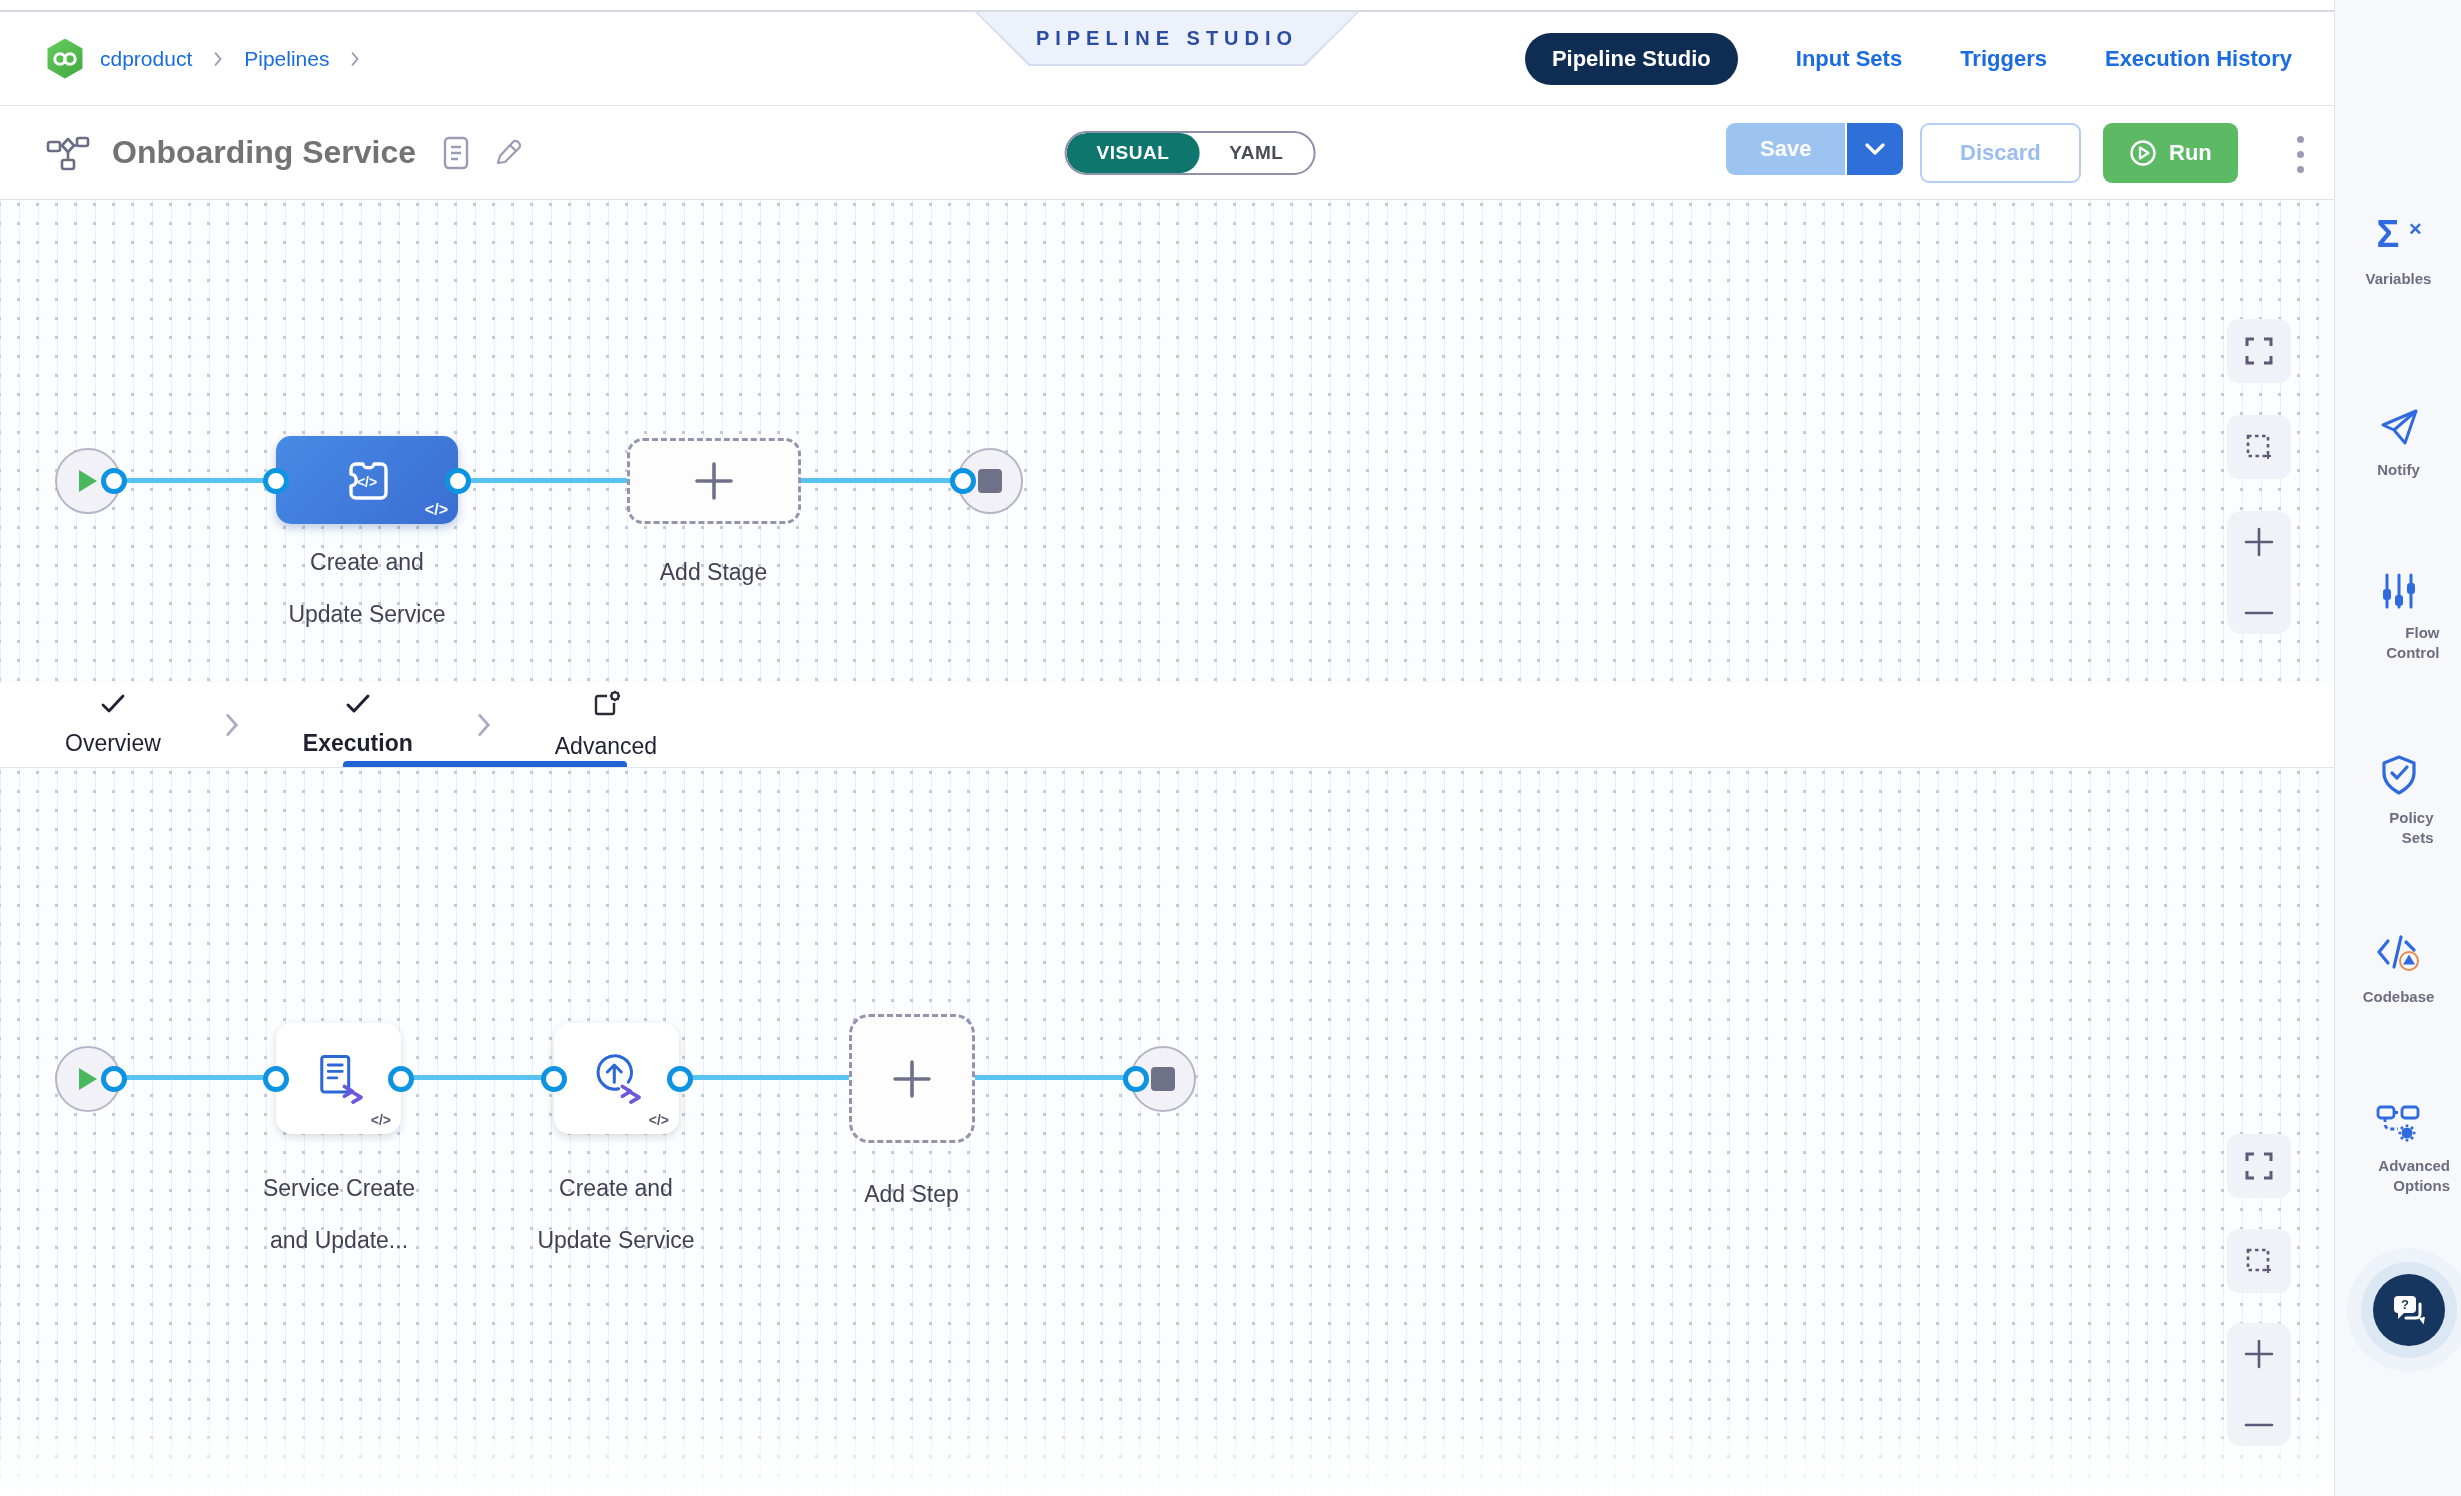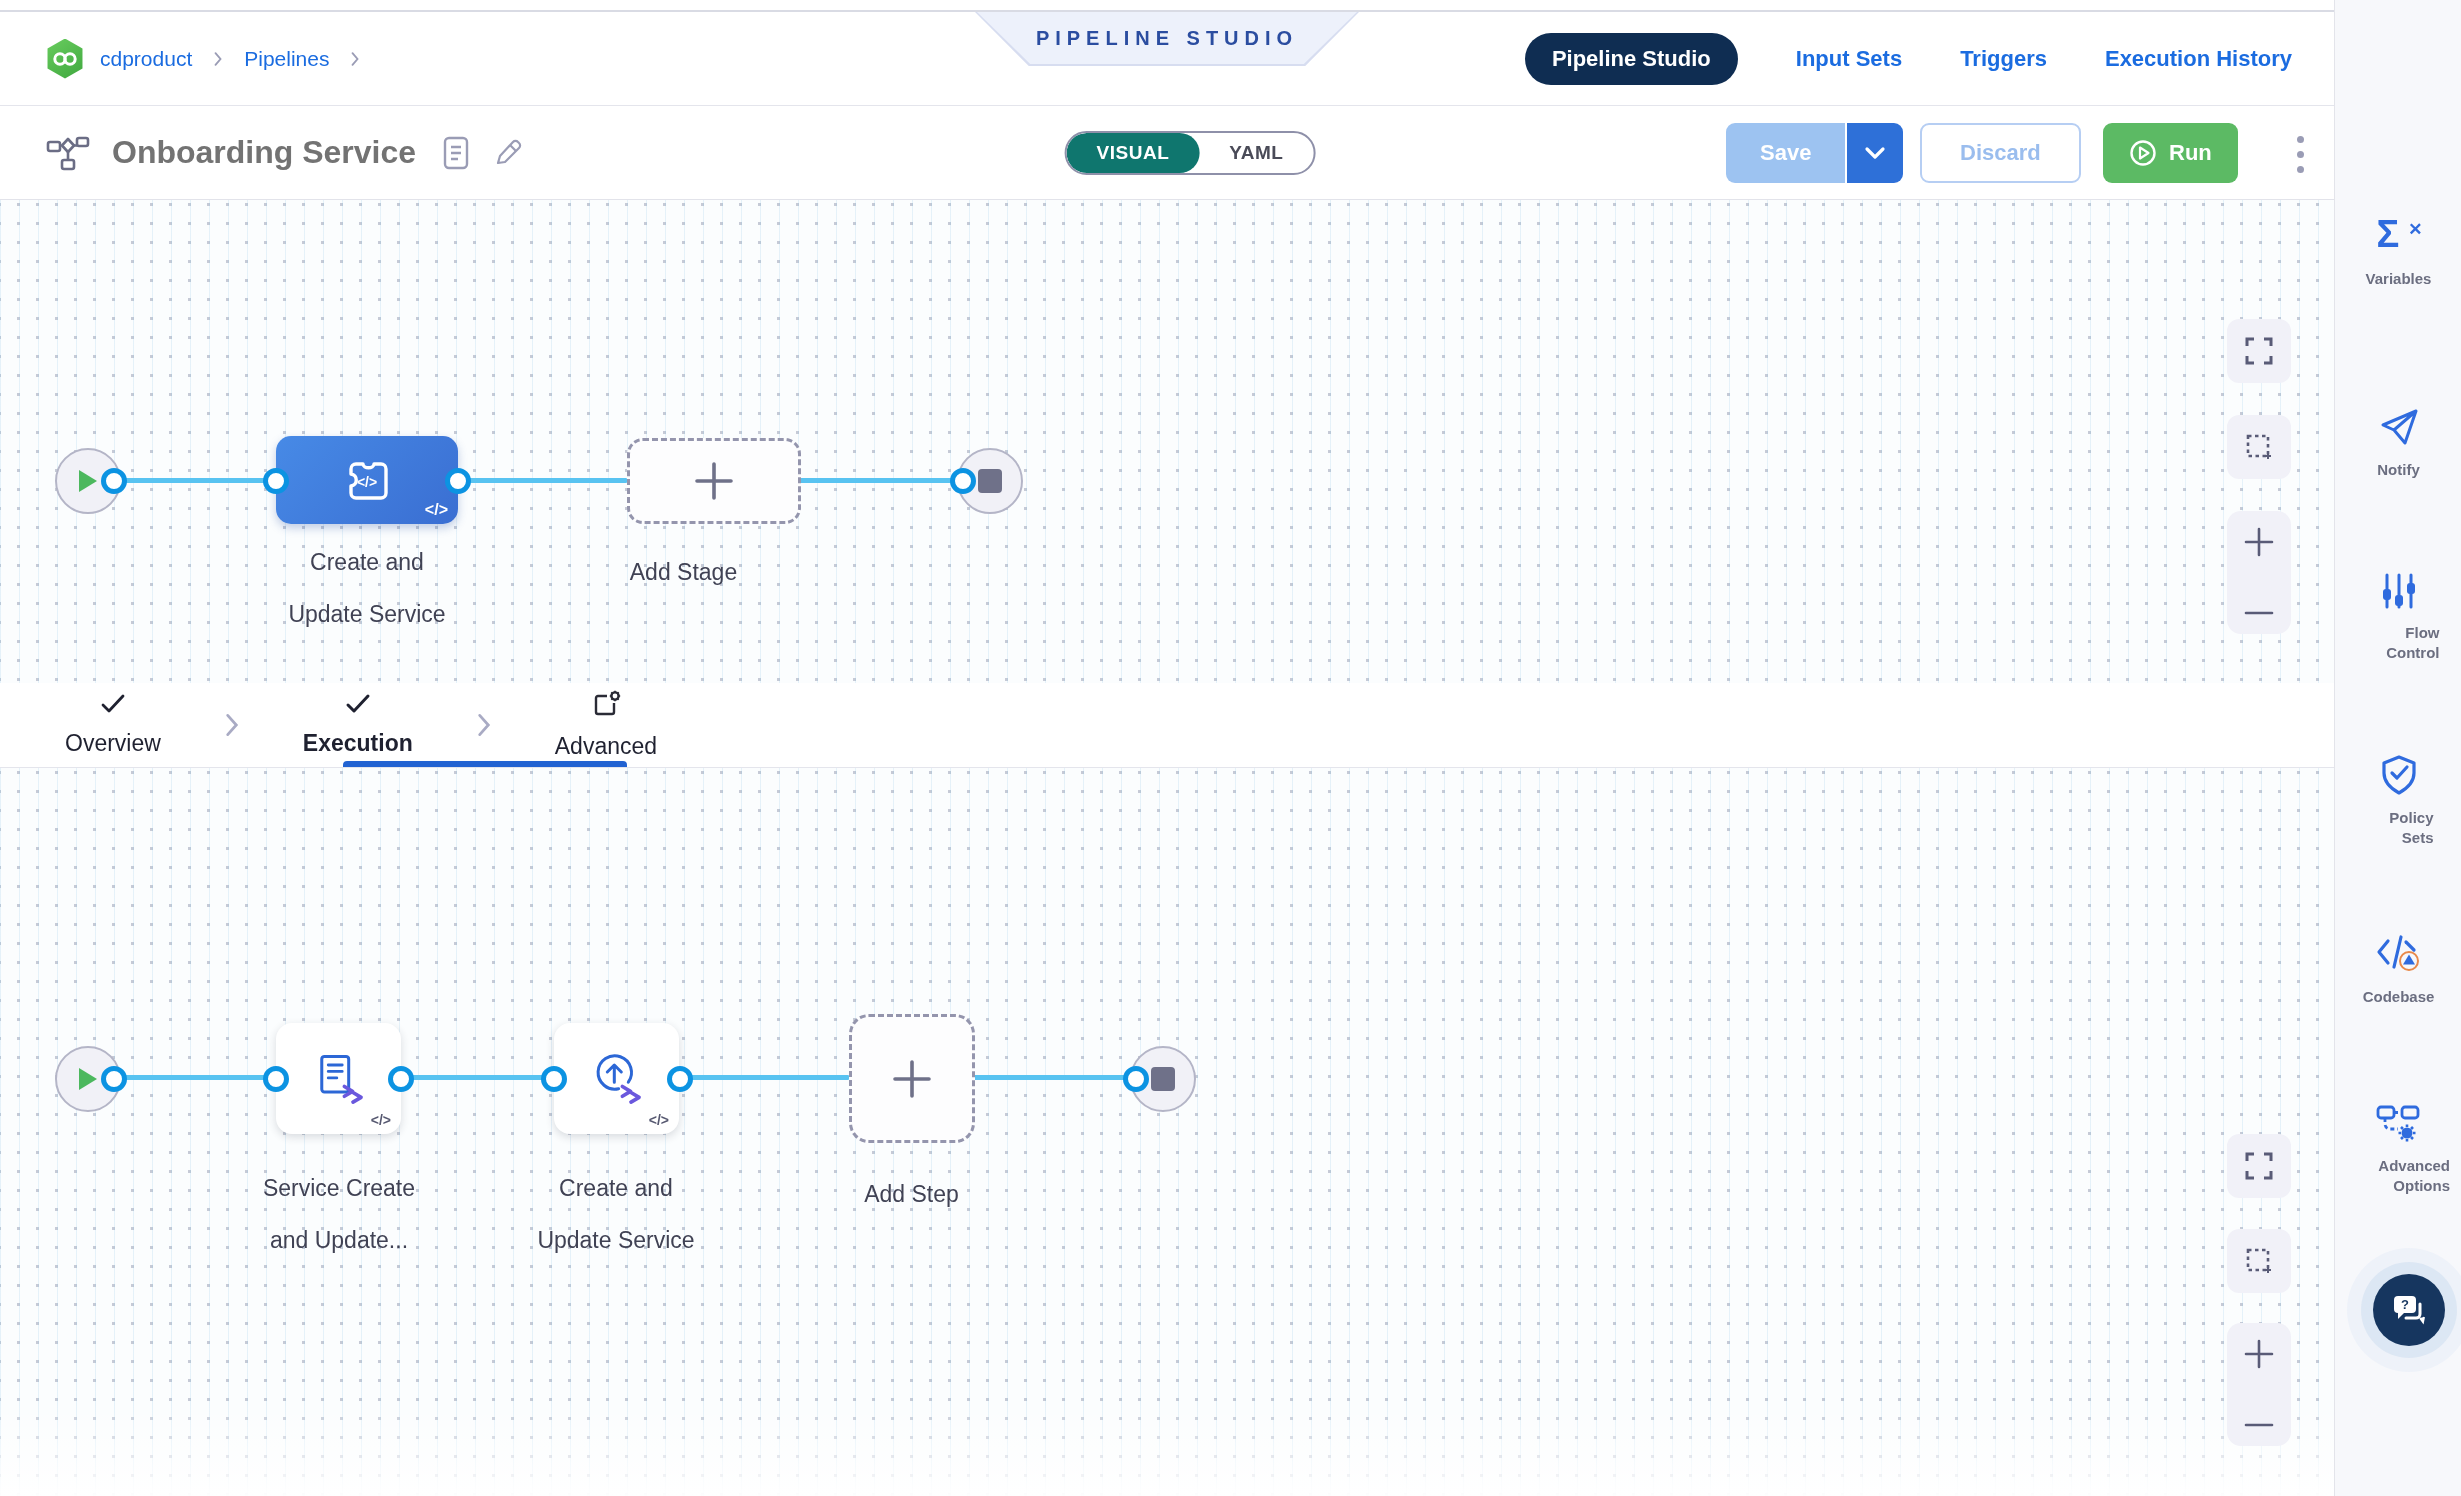--- a/index.html
+++ b/index.html
@@ -43,21 +43,21 @@
   .page-title { font-size:32px; font-weight:700; color:#737373; margin-right:26px; white-space:nowrap; }
   .t-icon { margin-right:22px; display:flex; cursor:pointer; }
 
   .view-toggle { position:absolute; left:1190px; top:50%; transform:translate(-50%,-50%);
                  display:flex; align-items:center; height:44px; border:2px solid #8e90a9;
                  border-radius:994px; background:#fff; overflow:hidden; }
   .vt-opt { height:100%; display:flex; align-items:center; padding:0 30px;
             font-size:19px; font-weight:700; letter-spacing:0.5px; color:#4a4b58; cursor:pointer; }
   .vt-opt.selected { background:#0f766e; color:#fff; border-radius:994px; }
 
-  .save-group { position:absolute; left:1726px; top:17px; height:60px; display:flex;
+  .save-group { position:absolute; left:1726px; top:17px; height:52px; display:flex;
                 border-radius:9px; overflow:hidden; cursor:pointer; }
   .save-main { background:#9dc3f1; color:#fff; font-size:22px; font-weight:700;
                display:flex; align-items:center; padding:0 34px; }
   .save-caret { background:#2e70d8; width:58px; display:flex; align-items:center;
                 justify-content:center; border-left:2px solid #fff; }
   .btn-discard { position:absolute; left:1920px; top:17px; height:60px; padding:0 38px;
                  border:2px solid #b6cef3; border-radius:9px; background:#fff;
                  color:#9abdee; font-size:22px; font-weight:700; display:flex;
                  align-items:center; cursor:pointer; }
   .btn-run { position:absolute; left:2103px; top:17px; height:60px; padding:0 26px;
@@ -261,21 +261,21 @@
       <div class="term-node" style="left:957px; top:248px;">
         <span class="stop-sq"></span>
       </div>
 
       <div class="port" style="left:101px; top:268px;"></div>
       <div class="port" style="left:263px; top:268px;"></div>
       <div class="port" style="left:445px; top:268px;"></div>
       <div class="port" style="left:950px; top:268px;"></div>
 
       <div class="node-label" style="left:275px; top:336px; width:184px;">Create and Update Service</div>
-      <div class="node-label" style="left:584px; top:346px; width:199px;">Add Stage</div>
+      <div class="node-label" style="left:614px; top:346px; width:199px;">Add Stage</div>
 
       <div class="cv-btn sq" style="top:119px;">
         <svg width="30" height="30" viewBox="0 0 30 30" fill="none" stroke="#595b77" stroke-width="3">
           <path d="M3 10 V3 H10 M20 3 H27 V10 M27 20 V27 H20 M10 27 H3 V20"></path>
         </svg>
       </div>
       <div class="cv-btn sq" style="top:215px;">
         <svg width="32" height="32" viewBox="0 0 32 32" fill="none">
           <rect x="5" y="5" width="20" height="20" stroke="#595b77" stroke-width="2.6" stroke-dasharray="3.5 3.5"></rect>
           <path d="M25 22 V28 M22 25 H28" stroke="#595b77" stroke-width="2"></path>

